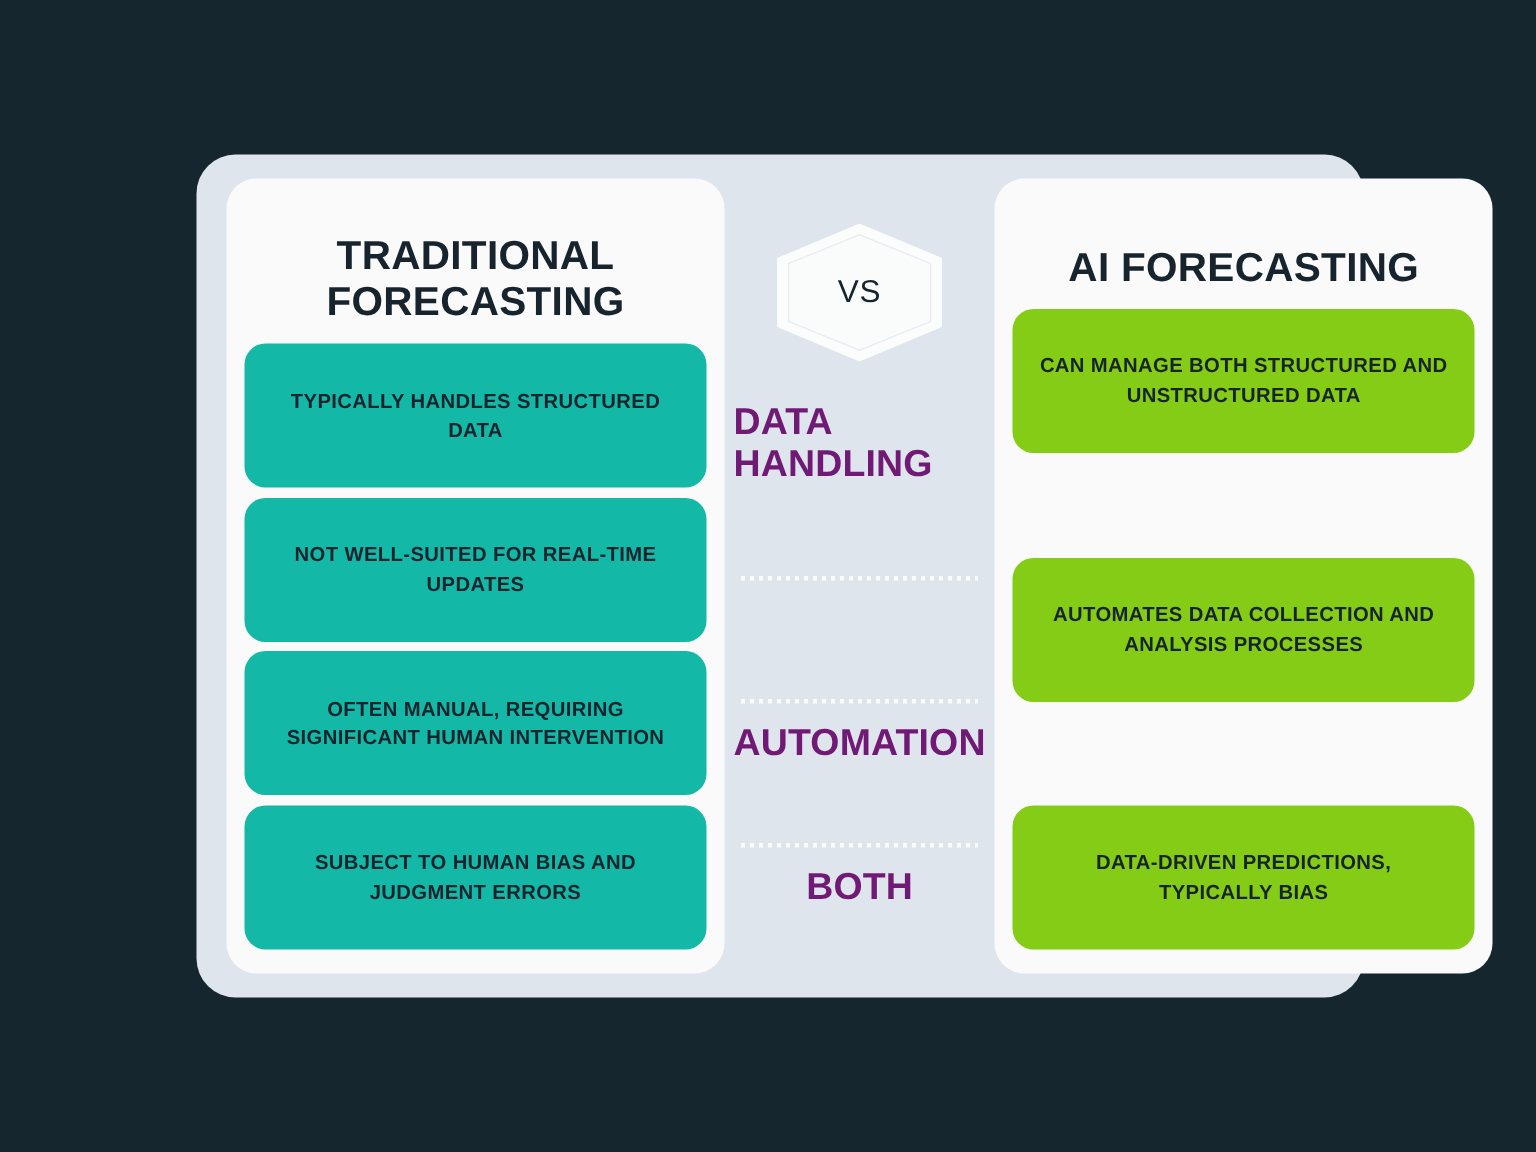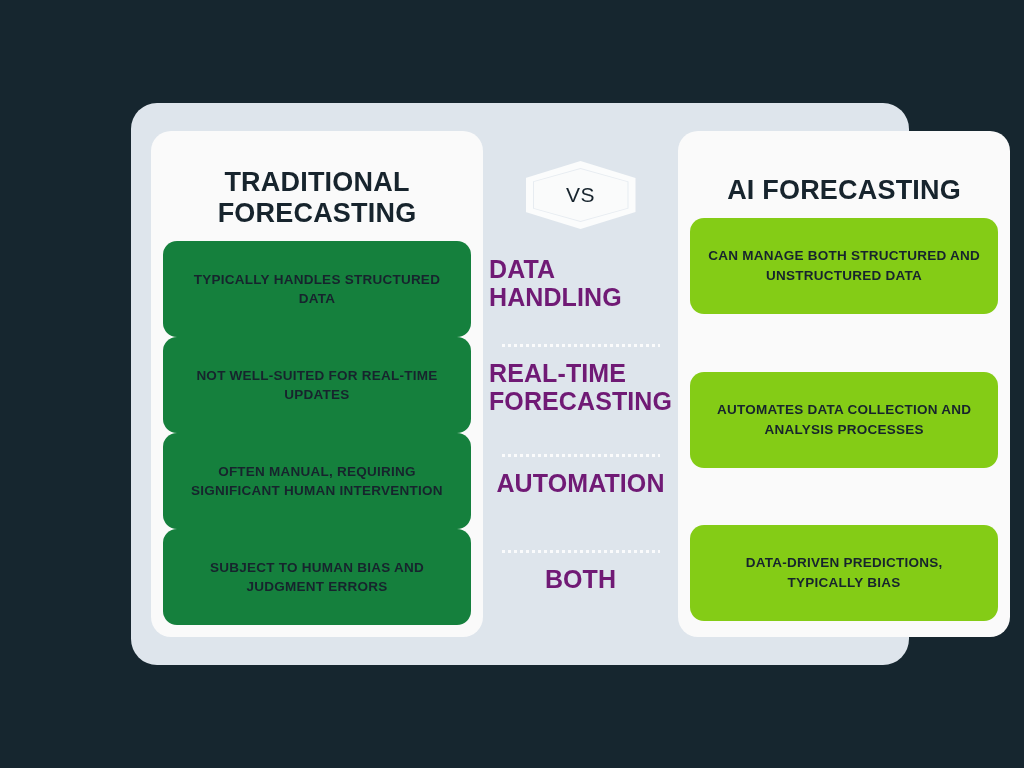--- a/index.html
+++ b/index.html
@@ -21,21 +21,21 @@
 
   
   .panel {
     position: relative;
     width: 778px;
     height: 562px;
     background: #dee5ec;
     border-radius: 26px;
     display: flex;
     align-items: stretch;
-    padding: 28px 20px;
+    padding: 16px 20px;
     margin-left: 16px;
   }
 
   
   .column {
     display: flex;
     flex-direction: column;
     align-items: center;
   }
 
@@ -87,21 +87,21 @@
     color: #17242d;
     font-size: 13.5px;
     font-weight: bold;
     letter-spacing: 0.25px;
     line-height: 1.45;
     padding: 10px 16px;
   }
 
   .column.side .card { width: 308px; margin: 0 auto; }
 
-  .card.orange { background: #15803d; }
+  .card.orange { background: #14b8a6; }
   .card.green  { background: #84cc16; }
 
   
   .card.h1 { height: 96px; }
   .card.h2 { height: 96px; }
   .card.h3 { height: 96px; }
   .card.h4 { height: 96px; }
 
   
   .vs-wrap {
@@ -211,21 +211,20 @@
       <span class="vs-text">VS</span>
     </div>
 
     <div class="labels">
       <div class="label-block">
         <div class="divider hidden"></div>
         <div class="label-text">DATA HANDLING</div>
       </div>
       <div class="label-block">
         <div class="divider"></div>
-        <div class="label-text">REAL-TIME FORECASTING</div>
       </div>
       <div class="label-block">
         <div class="divider"></div>
         <div class="label-text">AUTOMATION</div>
       </div>
       <div class="label-block">
         <div class="divider"></div>
         <div class="label-text">BOTH</div>
       </div>
     </div>

